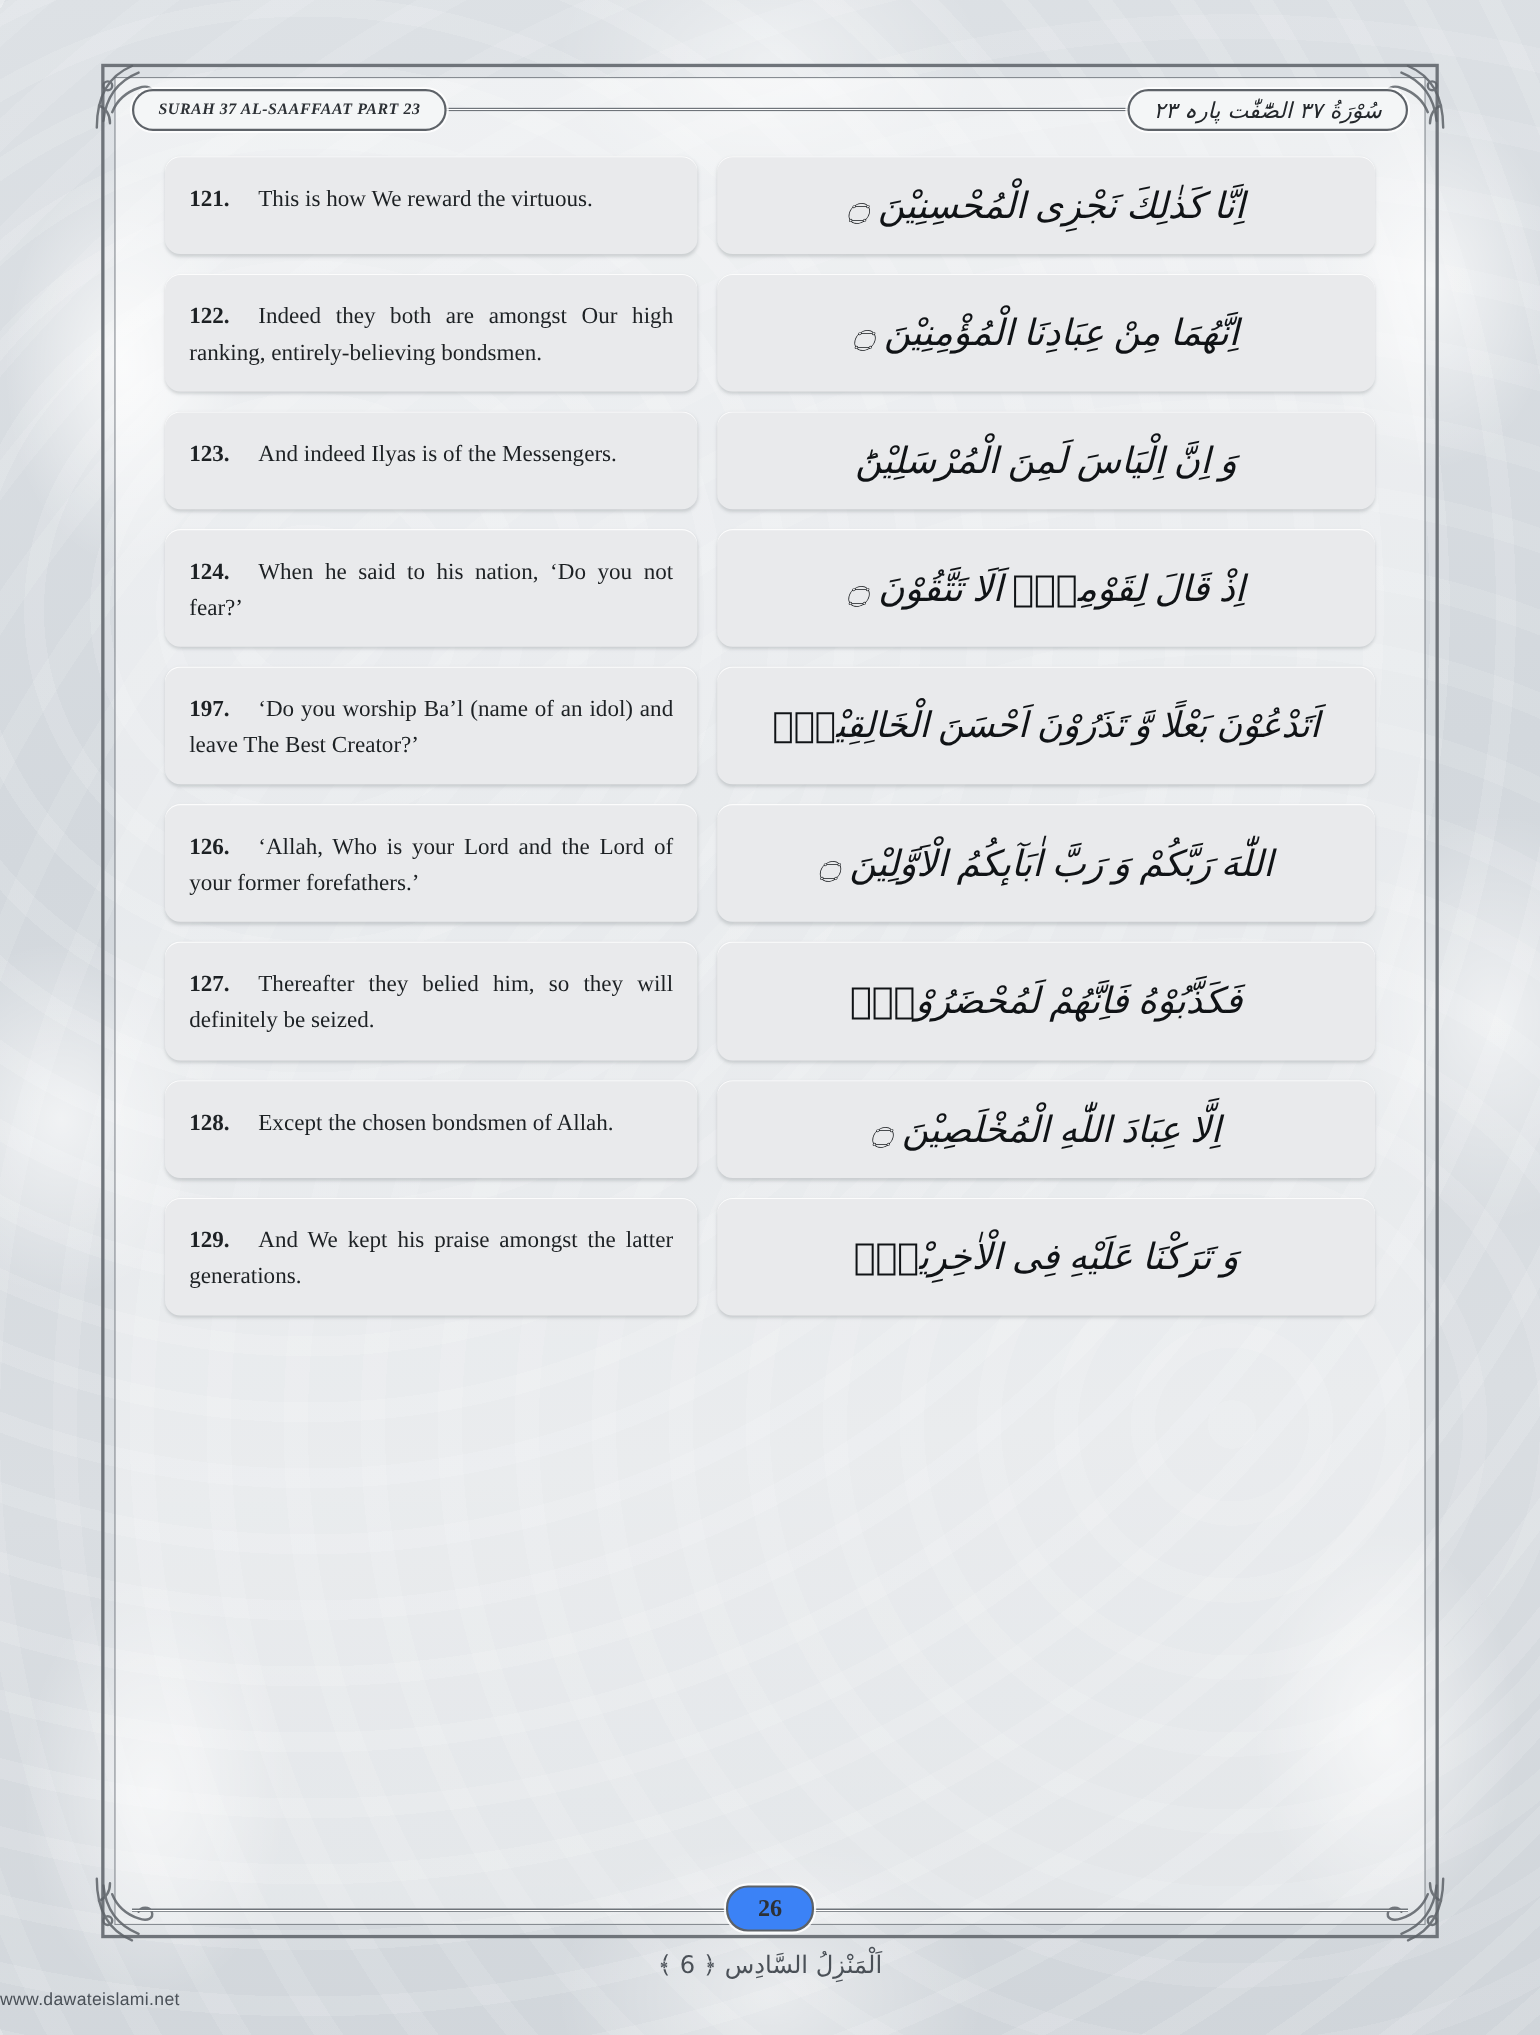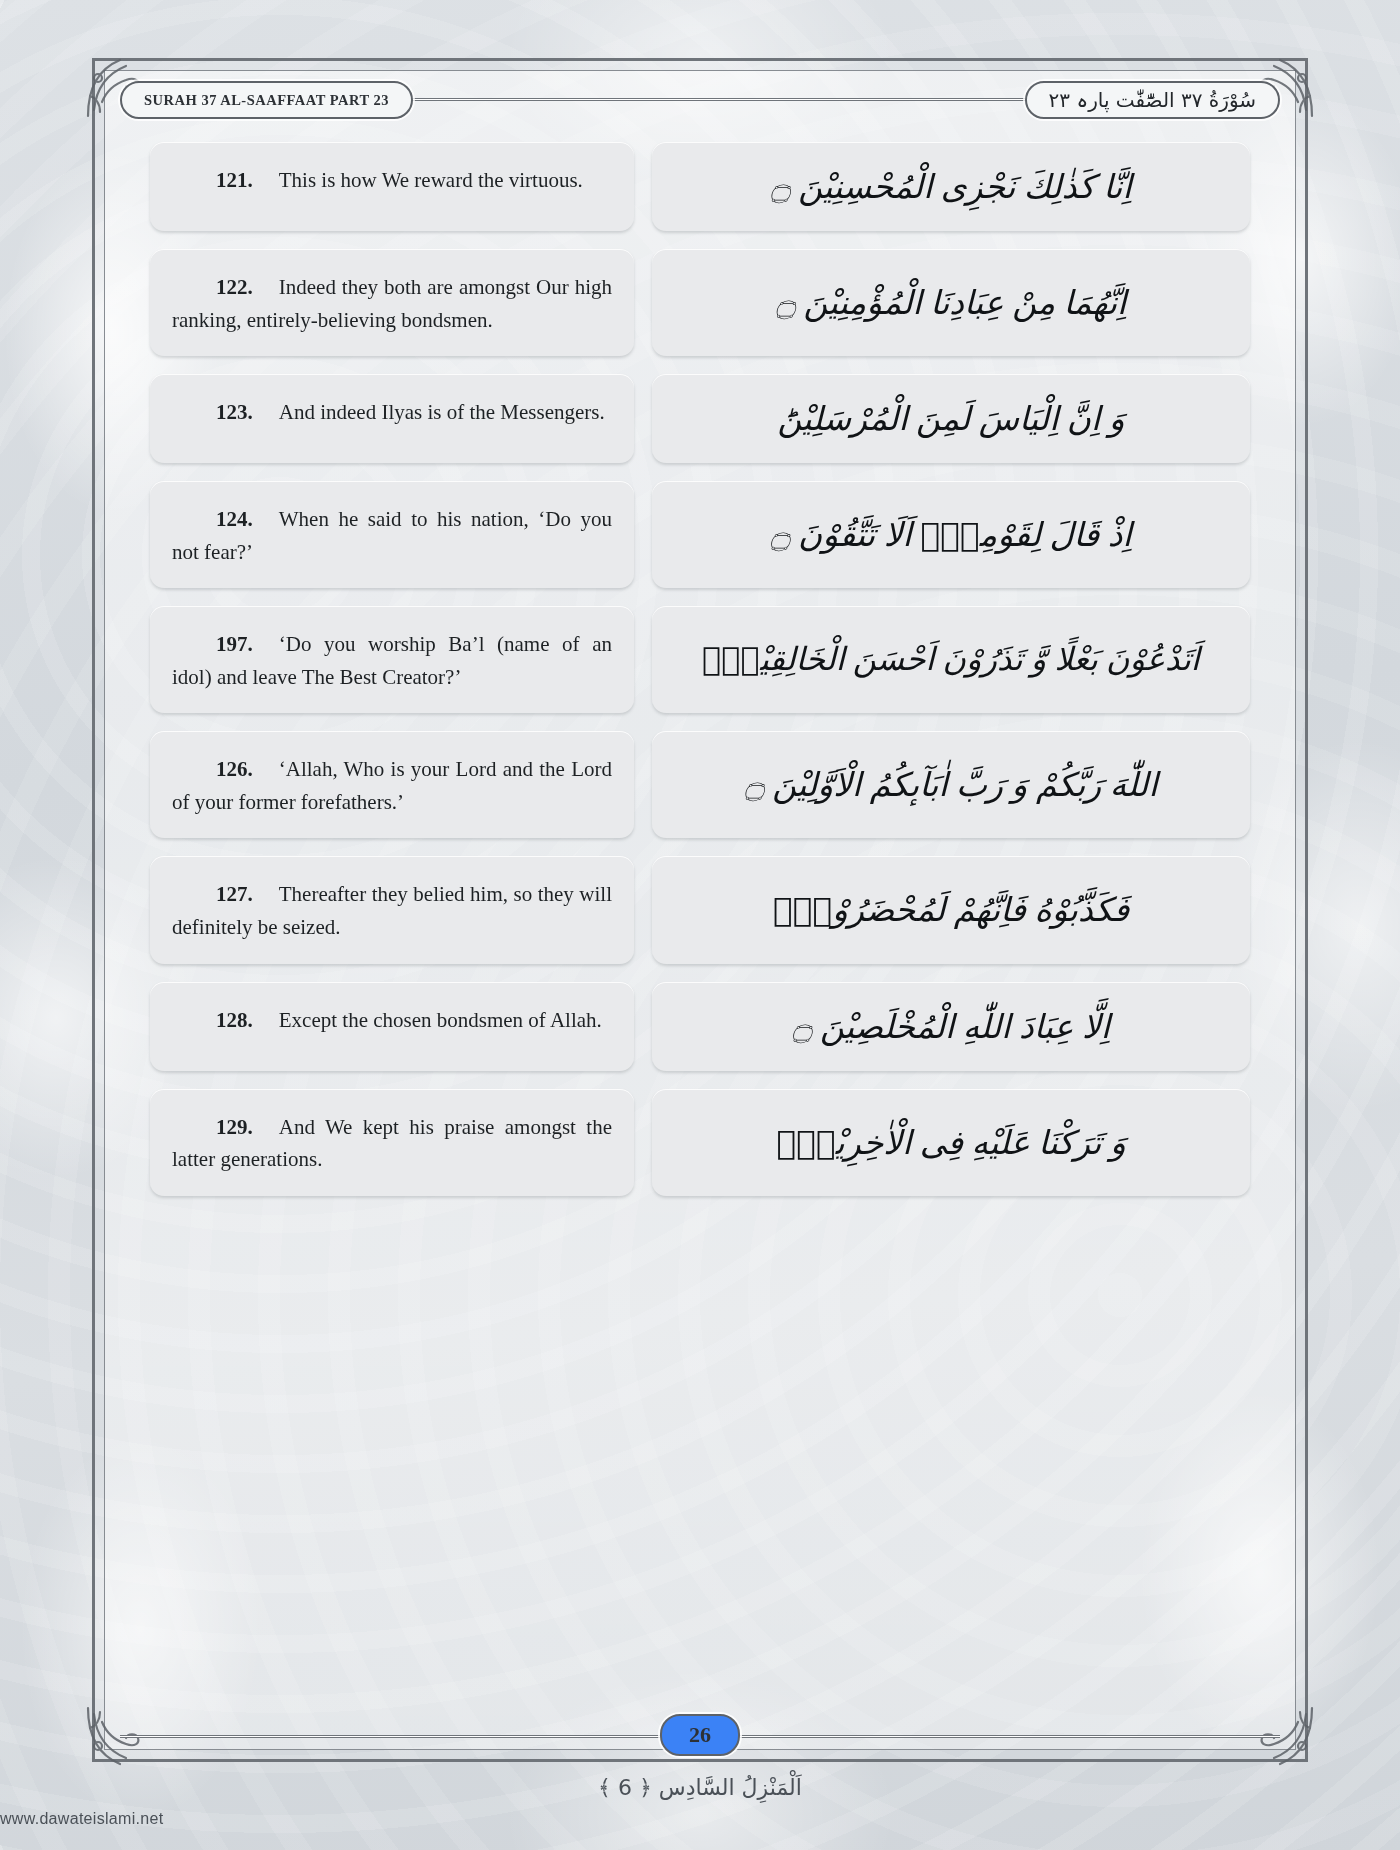--- a/index.html
+++ b/index.html
@@ -69,20 +69,21 @@
     background:linear-gradient(180deg,#6f747a 0 1px, #ffffff 1px 2px, #6f747a 2px 3px);
   }
   .pill{
     position:relative;
     border:2px solid #5d6268;
     border-radius:22px;
     background:#f4f6f7;
     height:34px;display:flex;align-items:center;justify-content:center;
     padding:0 22px;
     box-shadow:0 0 0 2px rgba(255,255,255,.8);
+    font-style:italic;
   }
   .pill-en{font-size:14.5px;letter-spacing:.5px;font-weight:700;color:#2d3136;
     font-family:"Liberation Serif", serif; white-space:nowrap;}
   .pill-ar{font-size:20px;color:#23272b;white-space:nowrap;
     font-family:"DejaVu Sans", sans-serif; direction:rtl;}
 
   
   .verses{
     position:absolute;
     left:150px;right:150px;top:142px;
@@ -94,21 +95,21 @@
     border-radius:14px;
     box-shadow:0 2px 3px rgba(120,125,130,.28), inset 0 1px 0 rgba(255,255,255,.85);
   }
   .cell-en{
     width:440px;flex:0 0 440px;
     padding:22px 22px 20px 22px;
     font-size:21px;line-height:1.55;color:#1d2124;
     text-align:justify;
     font-family:"Liberation Serif", serif;
   }
-  .cell-en .num{font-weight:700;margin-right:26px;margin-left:44px;}
+  .cell-en .num{font-weight:700;margin-right:26px;}
   .cell-ar{
     flex:1 1 auto;
     padding:14px 22px;
     display:flex;align-items:center;justify-content:center;
     direction:rtl;
     font-family:"DejaVu Sans", sans-serif;
     font-size:33px;line-height:1.85;color:#101316;
     text-align:center;
     word-spacing:-2px;
     font-style:italic;

